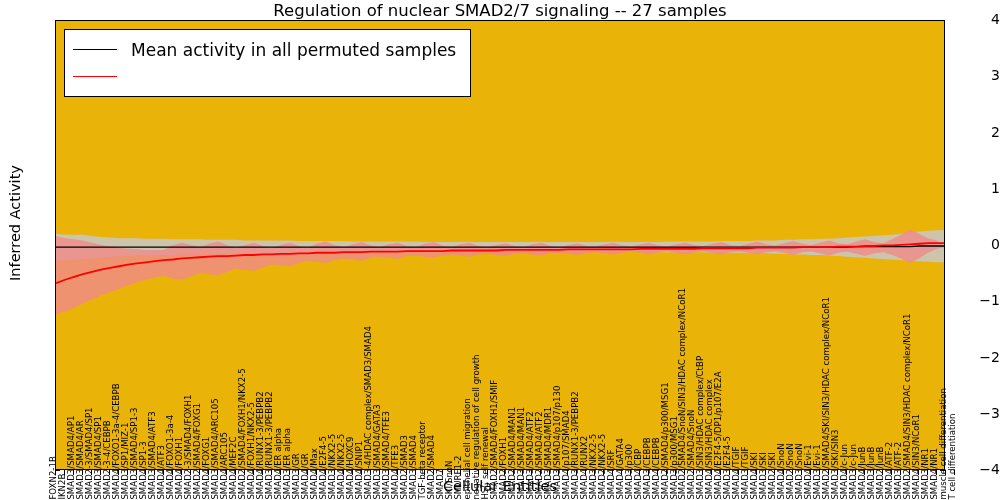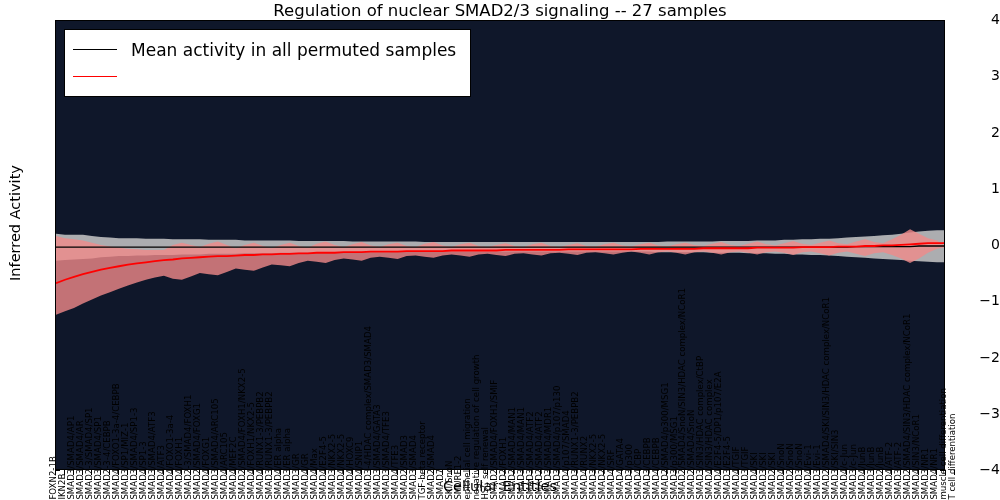--- a/index.html
+++ b/index.html
@@ -8,21 +8,21 @@
     font-family:"DejaVu Sans","Liberation Sans",sans-serif;
     overflow:hidden;position:relative;
   }
   #figure{position:absolute;left:0;top:0;width:1000px;height:500px;}
   #chart-title{
     position:absolute;left:55px;top:1px;width:890px;
     text-align:center;font-size:16.5px;color:#000;white-space:nowrap;
   }
   #plot-area{
     position:absolute;left:55px;top:20px;width:890px;height:450px;
-    border:1.2px solid #000;box-sizing:border-box;background:#0f172a;
+    border:1.2px solid #000;box-sizing:border-box;background:#eab308;
     overflow:hidden;
   }
   #svg-layer{position:absolute;left:0;top:0;width:890px;height:450px;}
   #ylabel{
     position:absolute;left:-210px;top:215px;width:450px;
     text-align:center;font-size:14.5px;color:#000;
     transform:rotate(-90deg);transform-origin:center center;
   }
   #xlabel{
     position:absolute;left:55px;top:478px;width:890px;
@@ -50,21 +50,21 @@
     transform-origin:left bottom;
     transform:rotate(-90deg);
     line-height:1;
   }
 </style>
 </head>
 <body>
 
 <div id="figure">
 
-  <div id="chart-title">Regulation of nuclear SMAD2/3 signaling -- 27 samples</div>
+  <div id="chart-title">Regulation of nuclear SMAD2/7 signaling -- 27 samples</div>
 
   <div id="ylabel">Inferred Activity</div>
   <div id="xlabel">Cellular Entities</div>
 
   <div id="ytick-labels">
       <div class="ytick-label" style="top: 12px;">4</div>
       <div class="ytick-label" style="top: 68.25px;">3</div>
       <div class="ytick-label" style="top: 124.5px;">2</div>
       <div class="ytick-label" style="top: 180.75px;">1</div>
       <div class="ytick-label" style="top: 237px;">0</div>

